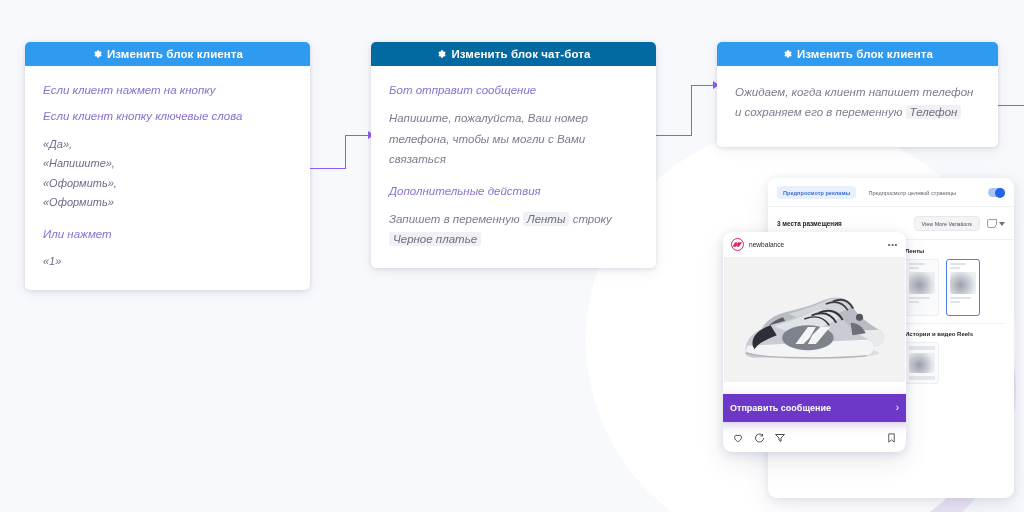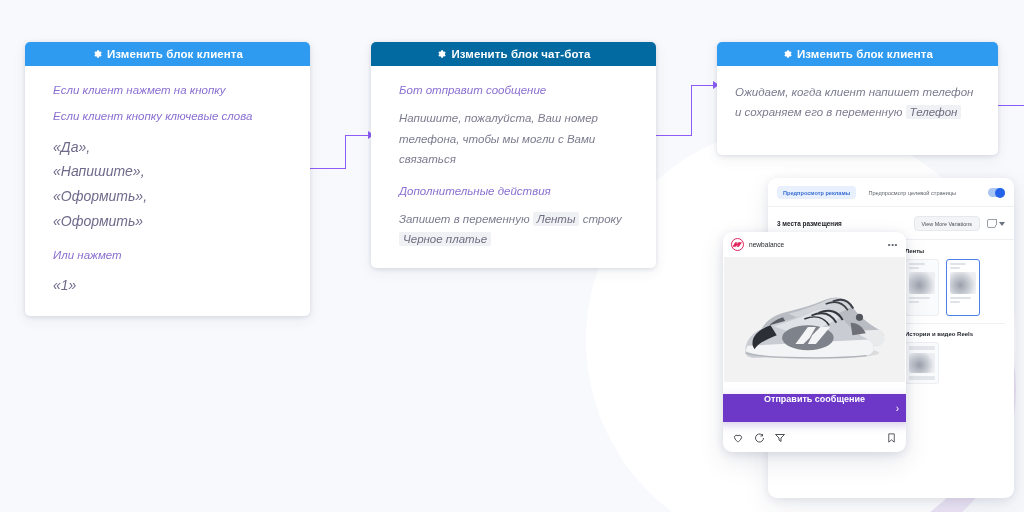--- a/index.html
+++ b/index.html
@@ -44,32 +44,32 @@
     overflow: hidden;
   }
   .card-header {
     height: 24px; display: flex; align-items: center; justify-content: center;
     gap: 5px; color: #fff; font-size: 11.5px; font-weight: 600; letter-spacing: .1px;
   }
   .card-header.blue   { background: #2f9bf0; }
   .card-header.purple { background: #0369a1; }
   .gear { display:inline-block; width: 10px; height: 10px; position: relative; flex: 0 0 auto; }
   .gear svg { display:block; }
-  .card-body { padding: 16px 18px 18px 28px; }
+  .card-body { padding: 16px 18px 18px 18px; }
 
   .lbl {
     font-size: 11.5px; font-style: italic; color: #8a6fd0;
     line-height: 1.5; margin-bottom: 9px;
   }
   .pill {
     border: 1px solid #e3e6ef; border-radius: 18px; height: 26px;
     display: flex; align-items: center; justify-content: center;
     font-size: 11.5px; color: #6b7280; margin-bottom: 16px;
   }
-  .kw { font-size: 14px; color: #6e6a8a; font-style: italic; line-height: 1.78; }
+  .kw { font-size: 11px; color: #6e6a8a; font-style: italic; line-height: 1.78; }
   .body-txt { font-size: 11.5px; color: #7b7b8f; font-style: italic; line-height: 1.78; }
   .var {
     background: #f0f1f5; border-radius: 2px; padding: 1px 4px;
     font-style: italic; color: #6e6e80;
   }
   .gap { height: 13px; }
 
   
   .preview-panel {
     position: absolute; left: 768px; top: 178px; width: 246px; height: 320px;
@@ -155,21 +155,20 @@
   .ig-dots { margin-left: auto; font-size: 8px; color: #5b5f68; letter-spacing: .6px; line-height: 1; }
   .ig-media {
     height: 125px; margin: 0 1px; background: #f2f2f2;
     display:flex;align-items:center;justify-content:center; overflow:hidden;
   }
   .ig-cta {
     position: absolute; left: -6px; bottom: 30px; width: 195px; height: 28px;
     background: #6d38c8; border-radius: 6px;
     display:flex; align-items:center; padding: 0 13px;
     box-shadow: 0 3px 10px rgba(90,50,170,.25);
-    flex-direction: column;
   }
   .ig-cta-label { color:#fff; font-size: 9px; font-weight: 600; }
   .ig-cta-chev { margin-left:auto; color:#fff; font-size: 10px; line-height: 1; }
   .ig-actions { position:absolute; left:0; bottom:0; width:100%; height:26px;
     display:flex; align-items:center; padding: 0 9px; gap: 9px; }
   .ig-actions .sp { margin-left:auto; }
 </style>
 </head>
 <body>
 
@@ -239,21 +238,21 @@
 
   <div class="card" style="left:717px; top:42px; width:281px;">
     <div class="card-header blue">
       <span class="gear">
         <svg viewBox="0 0 24 24" width="10" height="10" fill="#ffffff">
             <path d="M12 8a4 4 0 100 8 4 4 0 000-8zm9.4 4a7.6 7.6 0 00-.1-1.2l2-1.6-2-3.4-2.4 1a7.5 7.5 0 00-2-1.2L16.5 3h-4l-.4 2.6c-.7.3-1.4.7-2 1.2l-2.4-1-2 3.4 2 1.6a7.6 7.6 0 000 2.4l-2 1.6 2 3.4 2.4-1c.6.5 1.3.9 2 1.2l.4 2.6h4l.4-2.6c.7-.3 1.4-.7 2-1.2l2.4 1 2-3.4-2-1.6c.1-.4.1-.8.1-1.2z"></path>
           </svg>
       </span>
       <span>Изменить блок клиента</span>
     </div>
-    <div class="card-body" style="padding:16px 18px 32px 18px;">
+    <div class="card-body" style="padding:16px 18px 24px 18px;">
       <div class="body-txt">
         <span>Ожидаем, когда клиент напишет телефон и сохраняем его в переменную</span>
         <span class="var">Телефон</span>
       </div>
     </div>
   </div>
 
   <div class="preview-panel">
     <div class="pp-tabs">
       <div class="pp-tab active">Предпросмотр рекламы</div>

